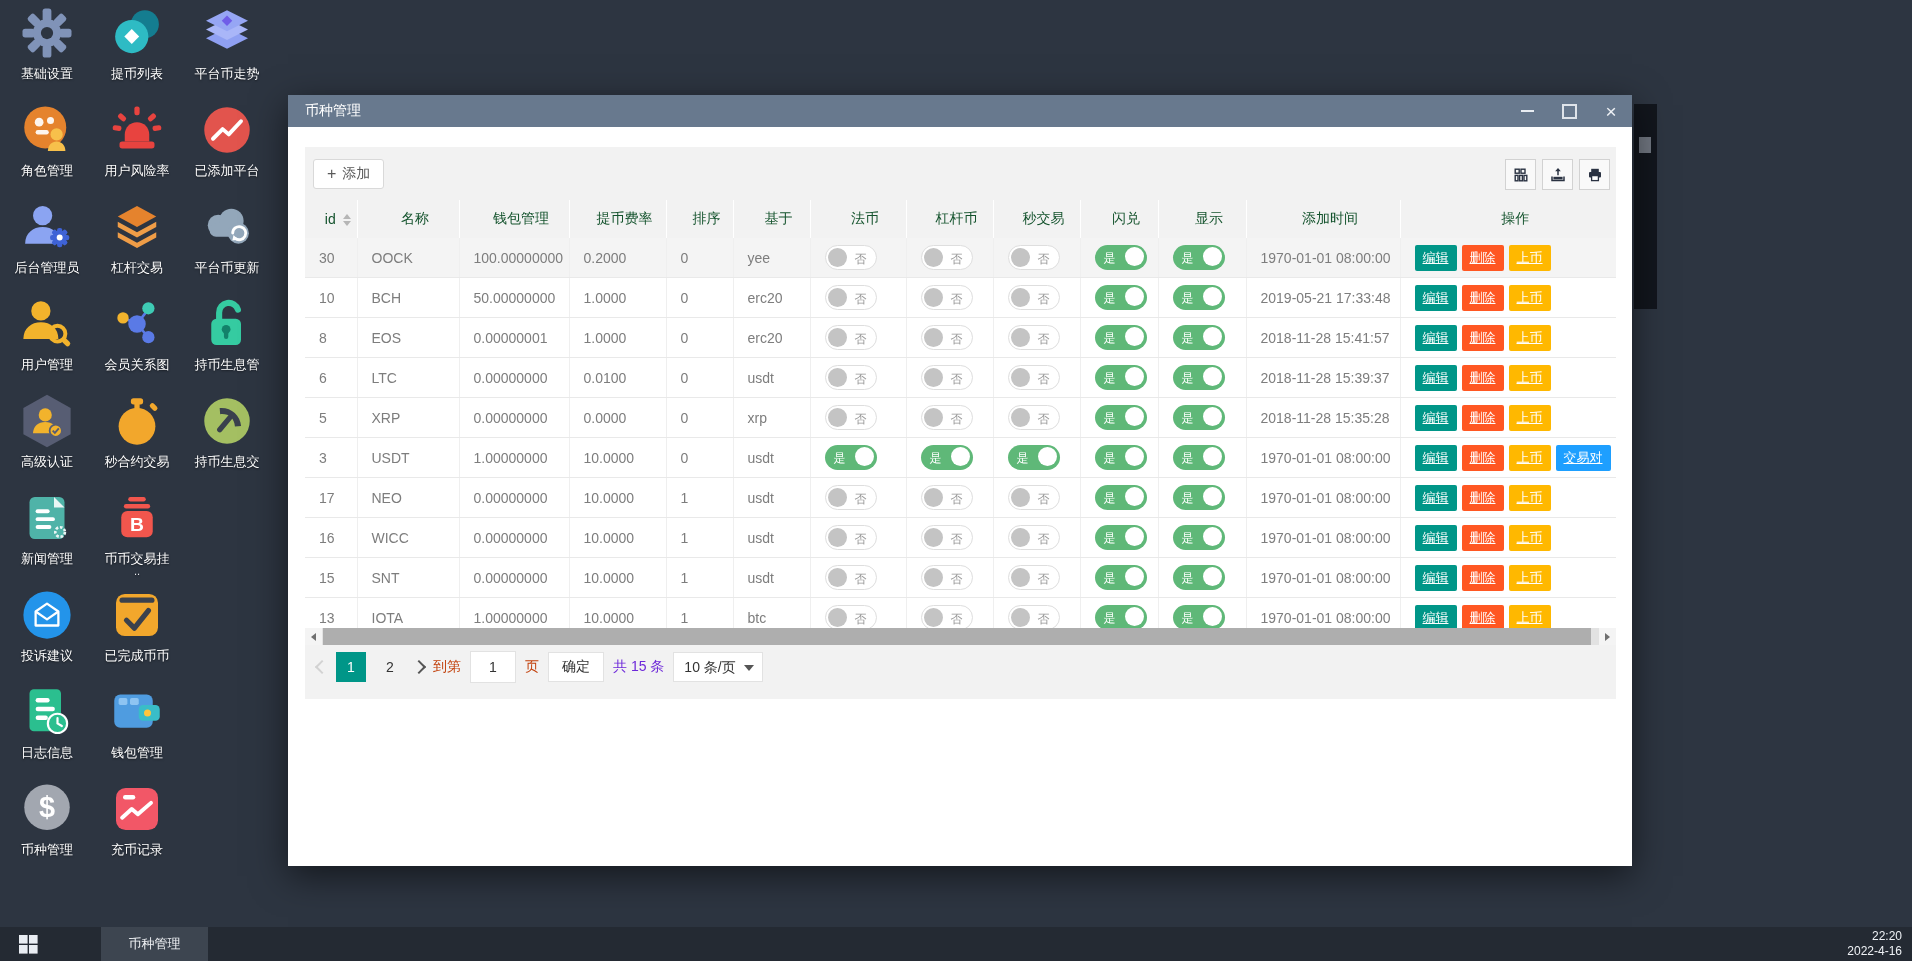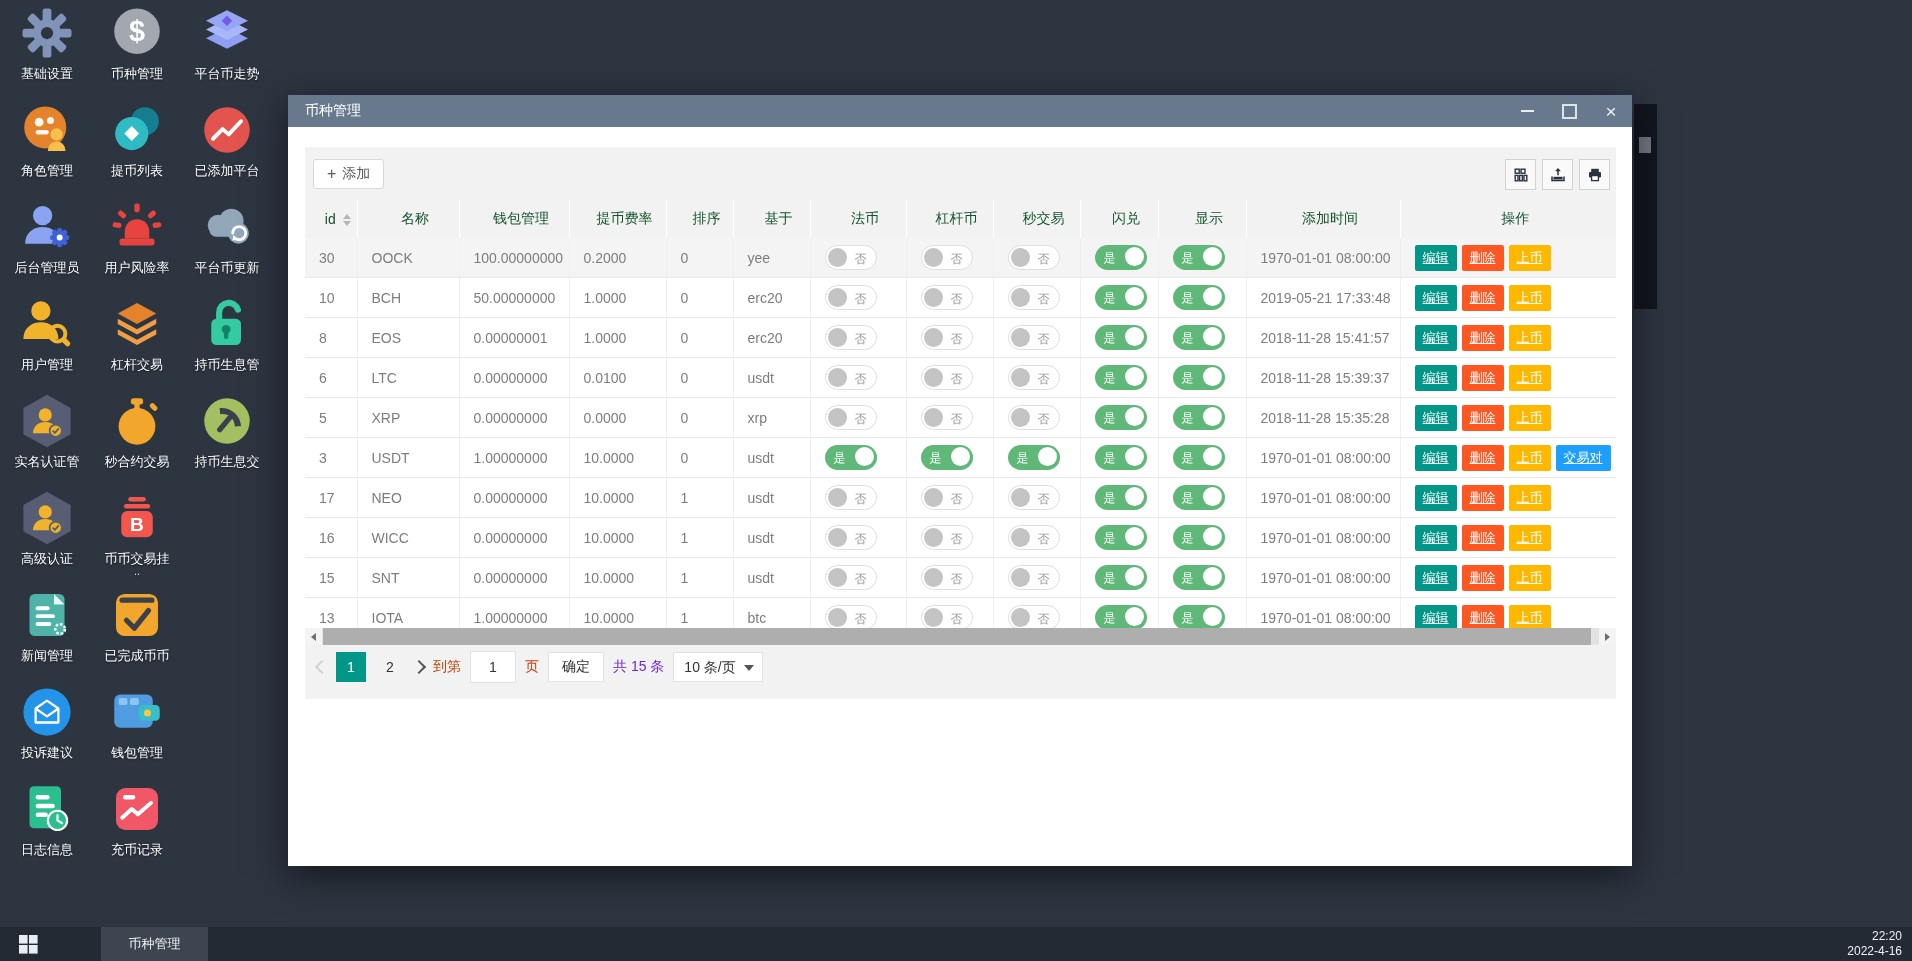--- a/index.html
+++ b/index.html
@@ -172,32 +172,20 @@
     <div class="desk-item">
       <div class="desk-ico">
         <svg viewBox="0 0 64 64">
           <polygon points="32,2 59,17 59,47 32,62 5,47 5,17" fill="#575d73"></polygon>
           <circle cx="30" cy="25" r="7.5" fill="#f2b32c"></circle>
           <path d="M16 46c0-8 6-13 14-13s14 5 14 13z" fill="#f2b32c"></path>
           <circle cx="42" cy="43" r="7" fill="#f2b32c" stroke="#575d73" stroke-width="2"></circle>
           <path d="M38.5 43l2.5 2.5 4.5-5" stroke="#575d73" stroke-width="2.2" fill="none"></path>
         </svg>
       </div>
-      <div class="desk-label">实名认证管</div>
-    </div>
-    <div class="desk-item">
-      <div class="desk-ico">
-        <svg viewBox="0 0 64 64">
-          <polygon points="32,2 59,17 59,47 32,62 5,47 5,17" fill="#575d73"></polygon>
-          <circle cx="30" cy="25" r="7.5" fill="#f2b32c"></circle>
-          <path d="M16 46c0-8 6-13 14-13s14 5 14 13z" fill="#f2b32c"></path>
-          <circle cx="42" cy="43" r="7" fill="#f2b32c" stroke="#575d73" stroke-width="2"></circle>
-          <path d="M38.5 43l2.5 2.5 4.5-5" stroke="#575d73" stroke-width="2.2" fill="none"></path>
-        </svg>
-      </div>
       <div class="desk-label">高级认证</div>
     </div>
     <div class="desk-item">
       <div class="desk-ico">
         <svg viewBox="0 0 64 64">
           <rect x="12" y="8" width="40" height="48" rx="6" fill="#4fb3a8"></rect>
           <polygon points="40,8 52,20 40,20" fill="#eaf6f5"></polygon>
           <rect x="19" y="22" width="16" height="4.5" rx="2.2" fill="#fff"></rect>
           <rect x="19" y="31" width="22" height="4.5" rx="2.2" fill="#fff"></rect>
           <rect x="19" y="40" width="18" height="4.5" rx="2.2" fill="#fff"></rect>
@@ -268,20 +256,36 @@
     </div>
     <div class="desk-item">
       <div class="desk-ico">
         <svg viewBox="0 0 64 64">
           <polygon points="32,8 54,20 32,32 10,20" fill="#e5832d"></polygon>
           <polygon points="10,26 32,38 54,26 54,32 32,44 10,32" fill="#ef9d47"></polygon>
           <polygon points="10,38 32,50 54,38 54,44 32,56 10,44" fill="#ef9d47"></polygon>
         </svg>
       </div>
       <div class="desk-label">杠杆交易</div>
+    </div>
+    <div class="desk-item">
+      <div class="desk-ico">
+        <svg viewBox="0 0 64 64">
+          <g stroke="#5a7ae6" stroke-width="3">
+            <line x1="32" y1="32" x2="45" y2="15"></line>
+            <line x1="32" y1="32" x2="17" y2="25"></line>
+            <line x1="32" y1="32" x2="44" y2="46"></line>
+          </g>
+          <circle cx="32" cy="32" r="10" fill="#5a7ae6"></circle>
+          <circle cx="45" cy="14" r="7" fill="#3ecbb4"></circle>
+          <circle cx="16" cy="25" r="6.5" fill="#f2b32c"></circle>
+          <circle cx="45" cy="47" r="7" fill="#5a7ae6"></circle>
+        </svg>
+      </div>
+      <div class="desk-label">会员关系图</div>
     </div>
     <div class="desk-item">
       <div class="desk-ico">
         <svg viewBox="0 0 64 64">
           <rect x="25" y="6" width="14" height="7" rx="3" fill="#f2a72c"></rect>
           <rect x="29" y="11" width="6" height="8" fill="#f2a72c"></rect>
           <rect x="46" y="13" width="10" height="6" rx="3" fill="#f2a72c" transform="rotate(45 51 16)"></rect>
           <circle cx="32" cy="38" r="21" fill="#f2a72c"></circle>
         </svg>
       </div>

